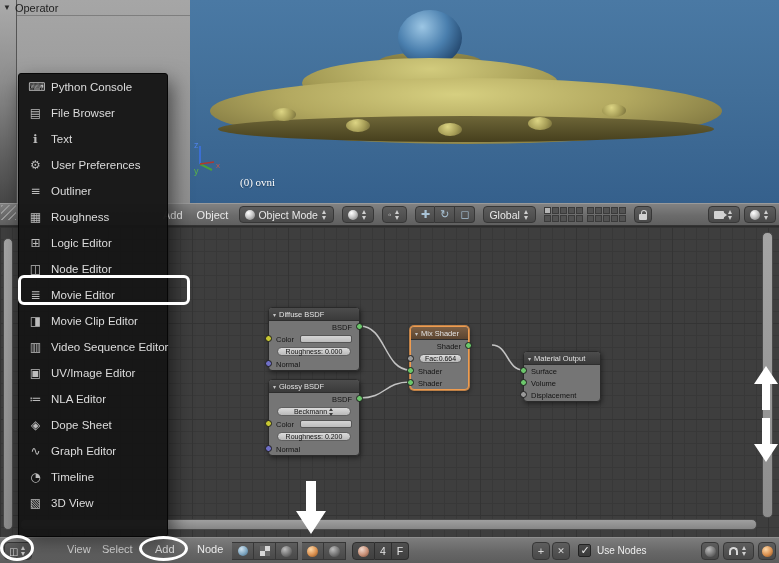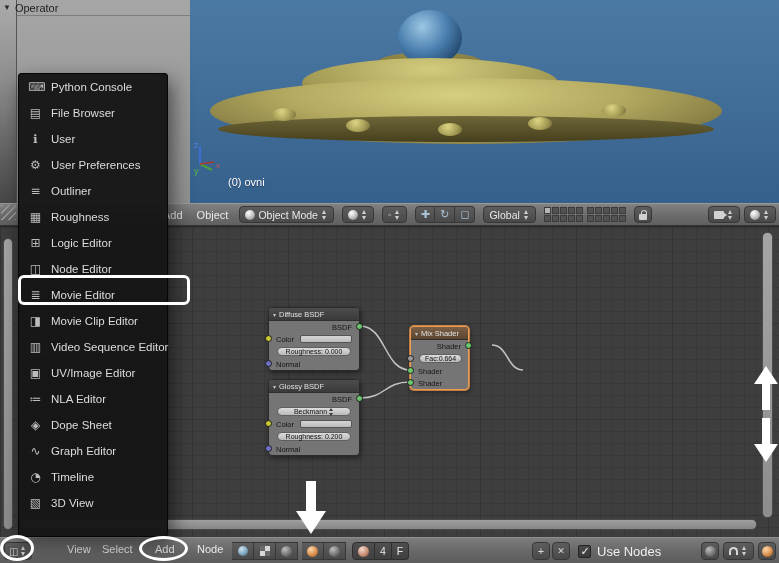--- a/index.html
+++ b/index.html
@@ -9,21 +9,21 @@
   
   #viewport{position:absolute;left:0;top:0;width:779px;height:203px;background:linear-gradient(180deg,#4a79a4 0%,#426f99 45%,#35608c 100%);overflow:hidden;}
   #ufo{position:absolute;left:210px;top:6px;width:520px;height:150px;}
   .ufo-dome{position:absolute;left:188px;top:4px;width:64px;height:56px;border-radius:50%;background:radial-gradient(circle at 38% 30%,#9cc6e4,#4a7fae 45%,#1d3e63 85%,#122a47);}
   .ufo-domebase{position:absolute;left:168px;top:46px;width:104px;height:20px;border-radius:50%;background:linear-gradient(#948b4a,#6e6634);}
   .ufo-hulltop{position:absolute;left:92px;top:52px;width:256px;height:50px;border-radius:50%;background:radial-gradient(ellipse at 50% 22%,#d2cb7d,#a59c55 68%,#7d743d);}
   .ufo-hull{position:absolute;left:0px;top:72px;width:512px;height:66px;border-radius:50%;background:radial-gradient(ellipse at 48% 25%,#d6cf80 0%,#b3a960 45%,#837a42 80%,#5f5831 100%);}
   .ufo-rim{position:absolute;left:8px;top:110px;width:496px;height:26px;border-radius:50%;background:linear-gradient(#6e6638,#463f1d);}
   .bump{position:absolute;width:24px;height:13px;border-radius:50%;background:radial-gradient(circle at 40% 28%,#ddd584,#a79e57 55%,#6f6736);}
   #gizmo{position:absolute;left:190px;top:138px;width:40px;height:40px;}
-  #vp-label{position:absolute;left:228px;top:176px;color:#ffffff;font-size:11px;text-shadow:0 1px 1px rgba(0,0,0,.4);}
+  #vp-label{position:absolute;left:240px;top:176px;color:#ffffff;font-size:11px;text-shadow:0 1px 1px rgba(0,0,0,.4);font-family:Liberation Serif, serif;}
 
   
   #left-strip{position:absolute;left:0;top:0;width:17px;height:203px;background:linear-gradient(180deg,#ababab,#8d8d8d 40%,#5f5f5f 78%,#474747);border-right:1px solid #555;}
   #toolshelf{position:absolute;left:17px;top:0;width:173px;height:203px;background:linear-gradient(180deg,#a6a6a6,#989898 60%,#909090);}
   #op-head{position:absolute;left:3px;top:0;height:15px;display:flex;align-items:center;gap:4px;color:#1e1e1e;font-size:11px;z-index:5;}
   #op-head .tri{font-size:8px;color:#2a2a2a;}
   #toolshelf .hr{position:absolute;left:0;top:15px;width:100%;border-top:1px solid #7e7e7e;}
 
   
   #v3d-header{position:absolute;left:0;top:203px;width:779px;height:23px;background:linear-gradient(#828282,#6b6b6b 55%,#606060);border-top:1px solid #9a9a9a;border-bottom:1px solid #343434;display:flex;align-items:center;gap:8px;padding-left:160px;}
@@ -92,21 +92,21 @@
   .sph-dark{width:11px;height:11px;border-radius:50%;background:radial-gradient(circle at 35% 30%,#bdbdbd,#7c7c7c 50%,#3c3c3c);flex:none;}
   #matwidget{position:absolute;left:352px;top:4px;height:18px;display:flex;align-items:center;}
   .seg{height:18px;display:flex;align-items:center;justify-content:center;background:linear-gradient(#4f4f4f,#404040);border:1px solid #2e2e2e;border-left-width:0;color:#e6e6e6;font-size:10.5px;padding:0 5px;}
   #matwidget .seg:first-child{border-left-width:1px;border-radius:4px 0 0 4px;}
   #matwidget .seg.last{border-radius:0 4px 4px 0;}
   .sph-mat{width:11px;height:11px;border-radius:50%;background:radial-gradient(circle at 35% 30%,#f2d9cd,#c88f76 55%,#6e4434);flex:none;}
   .mini-btn{position:absolute;top:4px;width:18px;height:18px;background:linear-gradient(#5d5d5d,#494949);border:1px solid #373737;border-radius:4px;color:#d8d8d8;font-size:11px;display:flex;align-items:center;justify-content:center;}
   #use-nodes{position:absolute;left:578px;top:6px;display:flex;align-items:center;gap:6px;}
   .cb{width:13px;height:13px;background:linear-gradient(#4a4a4a,#3a3a3a);border:1px solid #222;border-radius:2px;position:relative;}
   .cb::after{content:"✓";position:absolute;left:1.5px;top:-1.5px;color:#f0f0f0;font-size:11px;}
-  #use-nodes .lbl{color:#efefef;font-size:13px;}
+  #use-nodes .lbl{color:#efefef;font-size:10px;}
   #nh-right{position:absolute;right:3px;top:4px;display:flex;gap:4px;align-items:center;}
   .magnet{width:9px;height:8px;border:2px solid #d8d8d8;border-bottom:none;border-radius:5px 5px 0 0;flex:none;}
 
   
   .ann{position:absolute;z-index:60;pointer-events:none;}
   #ann-rect{left:18px;top:275px;width:172px;height:30px;border:3px solid #ffffff;border-radius:6px;}
   #ann-circle-add{left:139px;top:536px;width:49px;height:25px;border:3px solid #ffffff;border-radius:50%;}
   #ann-circle-etype{left:0px;top:535px;width:34px;height:26px;border:3px solid #ffffff;border-radius:50%;}
 
   
@@ -295,20 +295,38 @@
       </div>
     <div class="nrow pillrow">
         <span class="npill">Roughness: 0.200</span>
       </div>
     <div class="nrow">
         <span class="sk l p"></span>
         <span>Normal</span>
       </div>
   </div>
 
+  <div class="node" style="left:523px;top:124px;width:78px;">
+    <div class="nhead">
+        <span class="ntri">▾</span>
+        <span>Material Output</span>
+      </div>
+    <div class="nrow">
+        <span class="sk l g"></span>
+        <span>Surface</span>
+      </div>
+    <div class="nrow">
+        <span class="sk l g"></span>
+        <span>Volume</span>
+      </div>
+    <div class="nrow">
+        <span class="sk l gr"></span>
+        <span>Displacement</span>
+      </div>
+  </div>
 </div>
 
 <div id="vscroll" class="scroll"></div>
 <div id="hscroll" class="scroll"></div>
 <div id="lscroll" class="scroll"></div>
 
 <div id="node-header">
   <div id="etype-btn">
     <span>◫</span>
     <span class="ud"></span>
@@ -376,21 +394,21 @@
   <div class="mi">
       <span class="mic">⌨</span>
       <span class="mil">Python Console</span>
     </div>
   <div class="mi">
       <span class="mic">▤</span>
       <span class="mil">File Browser</span>
     </div>
   <div class="mi">
       <span class="mic">ℹ</span>
-      <span class="mil">User</span>
+      <span class="mil">Text</span>
     </div>
   <div class="mi">
       <span class="mic">⚙</span>
       <span class="mil">User Preferences</span>
     </div>
   <div class="mi">
       <span class="mic">≡</span>
       <span class="mil">Outliner</span>
     </div>
   <div class="mi">

